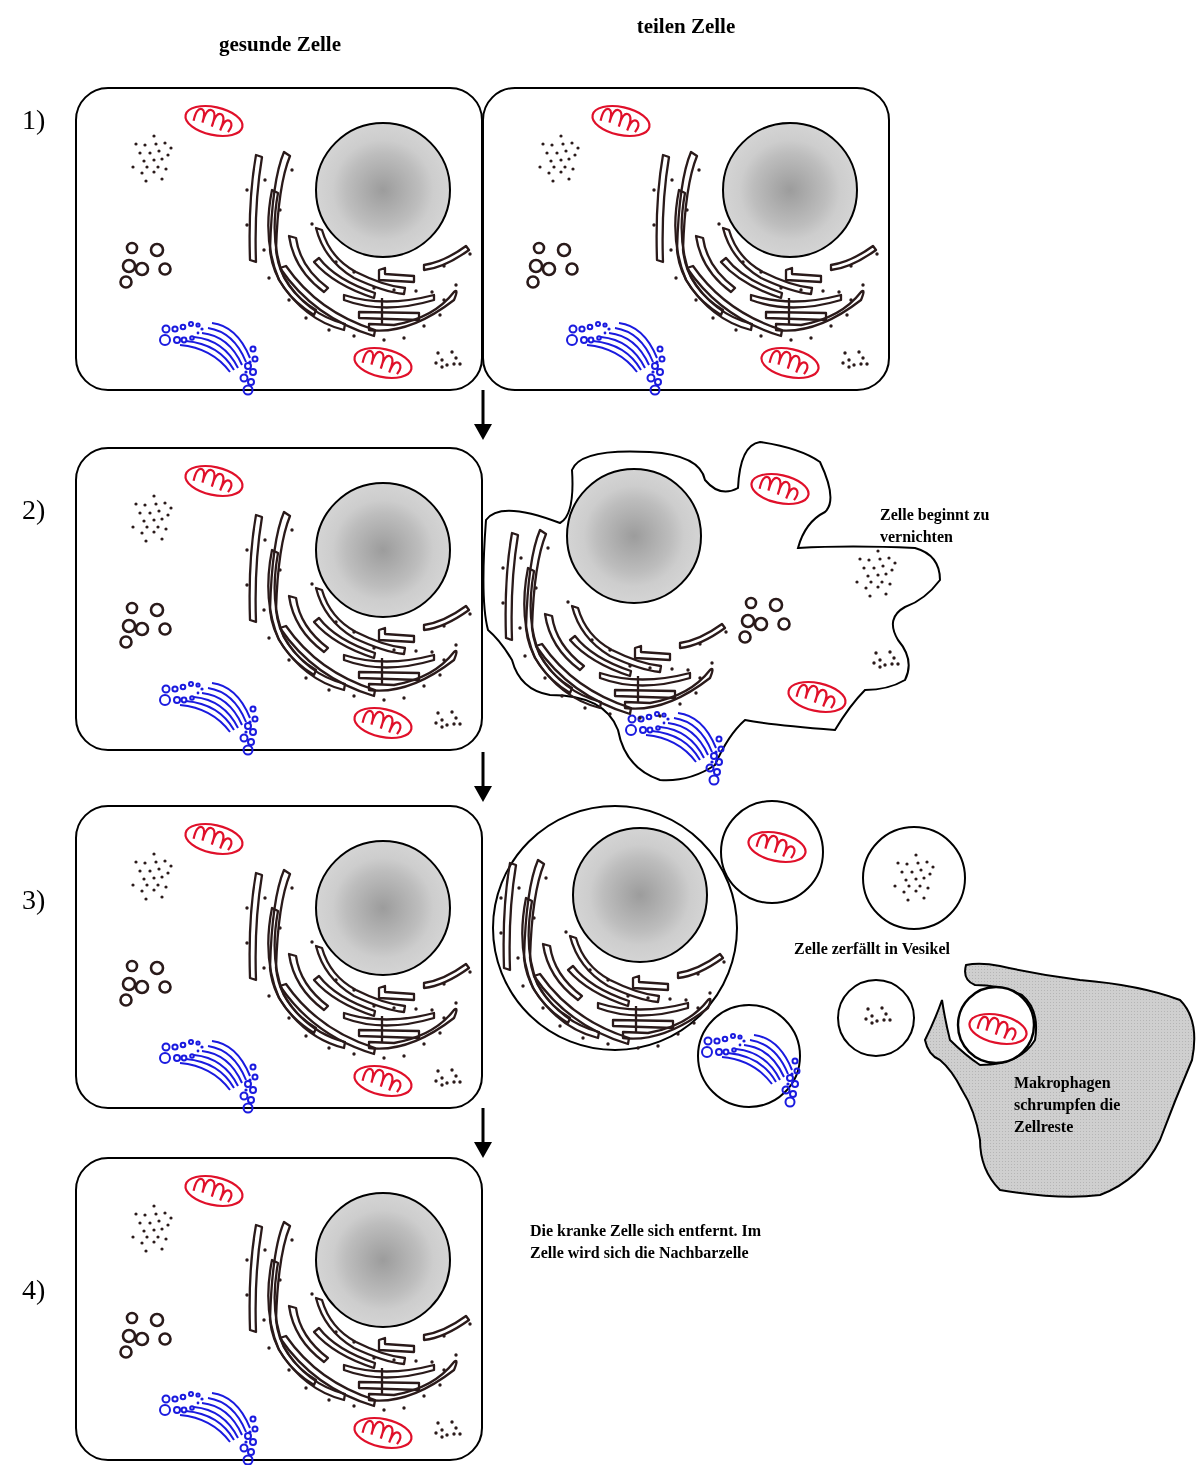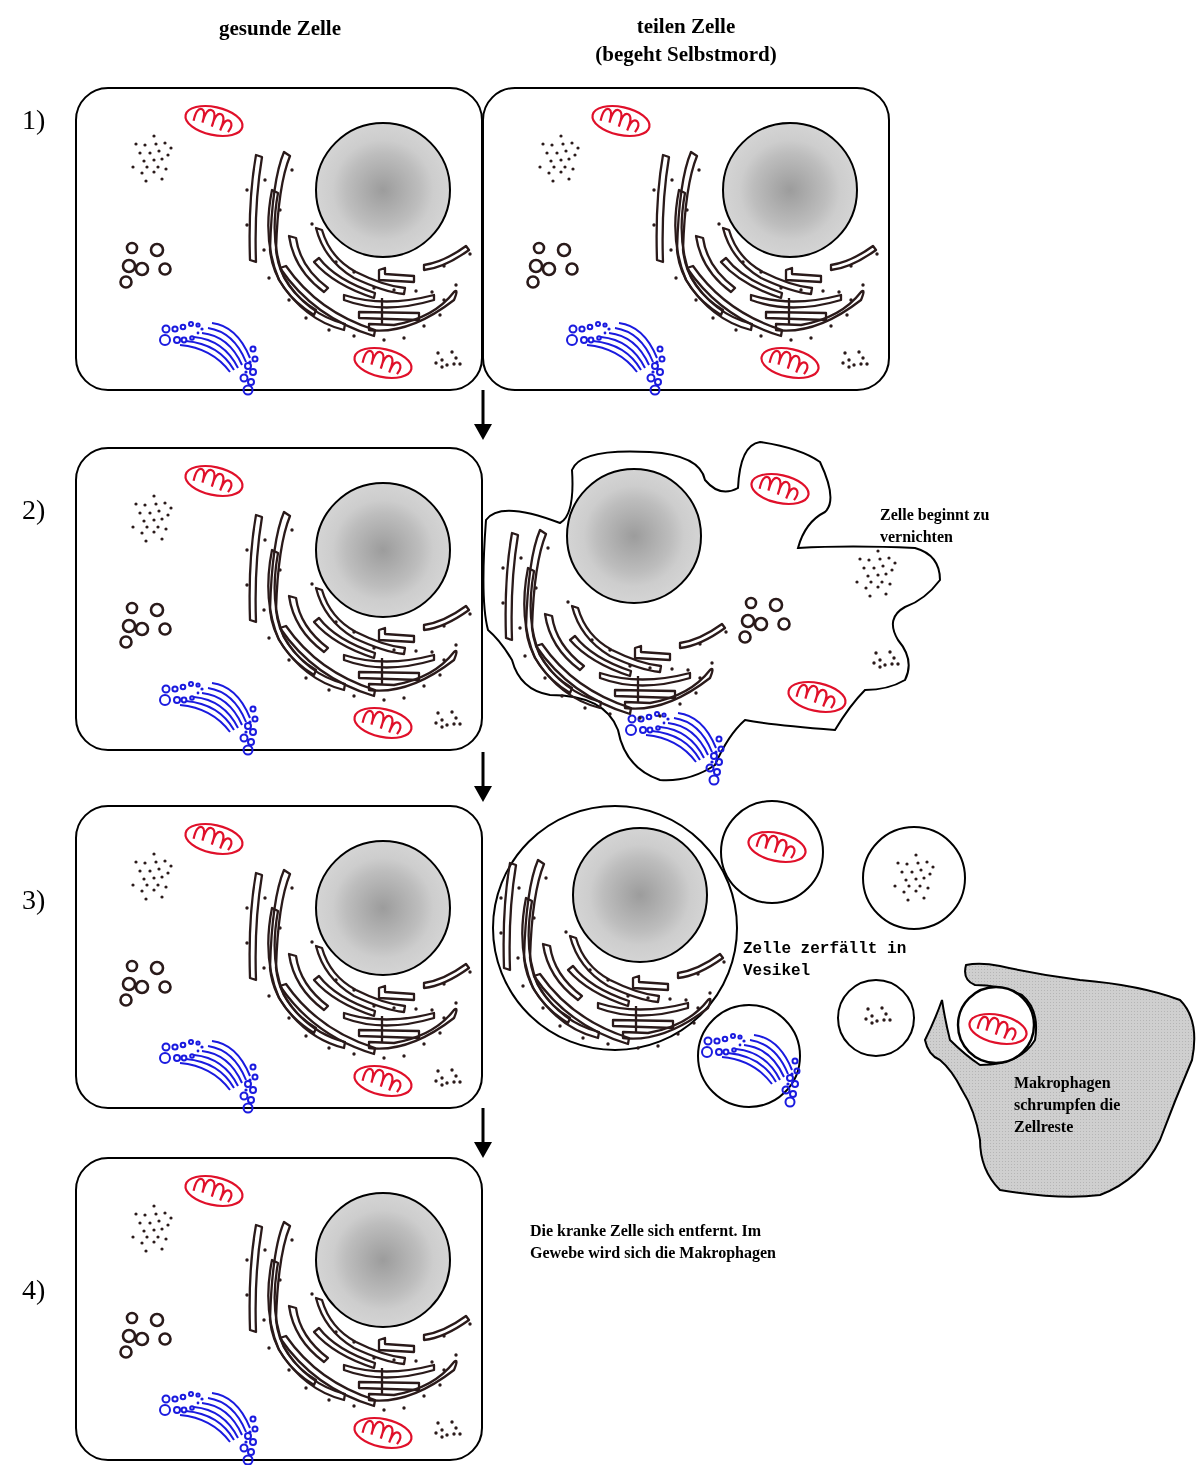--- a/index.html
+++ b/index.html
@@ -6,24 +6,23 @@
   body { width: 1200px; height: 1465px; position: relative; overflow: hidden;
          font-family: "Liberation Serif", "DejaVu Serif", serif; color: #000; }
   .heading { position: absolute; font-weight: bold; font-size: 21px; text-align: center; line-height: 28px; }
   .step-label { position: absolute; font-size: 28px; left: 22px; }
   .note { position: absolute; font-weight: bold; font-size: 16px; text-align: left; line-height: 22px; }
   svg.stage { position: absolute; left: 0; top: 0; }
 </style>
 </head>
 <body>
 
-<div class="heading" style="left:160px; top:14px; width:240px;">gesunde Zelle</div>
+<div class="heading" style="left:160px; top:30px; width:240px;">gesunde Zelle</div>
 <div class="heading" style="left:536px; top:12px; width:300px;">
   <div>teilen Zelle</div>
-  <div>(begeht Selbstmord)</div>
 </div>
 
 <div class="step-label" style="top:104px;">1)</div>
 <div class="step-label" style="top:494px;">2)</div>
 <div class="step-label" style="top:884px;">3)</div>
 <div class="step-label" style="top:1274px;">4)</div>
 
 <svg class="stage" width="1200" height="1465" viewBox="0 0 1200 1465" xmlns="http://www.w3.org/2000/svg">
   <defs>
     <radialGradient id="nucGrad" cx="50%" cy="50%" r="50%">
@@ -266,22 +265,22 @@
       <path d="M474,786 L492,786 L483,802 Z" fill="#000"></path>
       <line x1="483" y1="1108" x2="483" y2="1144" stroke="#000" stroke-width="3"></line>
       <path d="M474,1142 L492,1142 L483,1158 Z" fill="#000"></path>
     </g>
 </svg>
 
 <div class="note" style="left:880px; top:504px; width:190px;">
   <div>Zelle beginnt zu</div>
   <div>vernichten</div>
 </div>
-<div class="note" style="left:743px; top:938px; width:240px;font-family:Liberation Mono, monospace;">Zelle zerfällt in Vesikel</div>
+<div class="note" style="left:794px; top:938px; width:240px;">Zelle zerfällt in Vesikel</div>
 <div class="note" style="left:1014px; top:1072px; width:170px;">
   <div>Makrophagen</div>
   <div>schrumpfen die</div>
   <div>Zellreste</div>
 </div>
 <div class="note" style="left:530px; top:1220px; width:360px;">
   <div>Die kranke Zelle sich entfernt. Im</div>
-  <div>Gewebe wird sich die Makrophagen</div>
+  <div>Zelle wird sich die Nachbarzelle</div>
 </div>
 
 </body></html>

